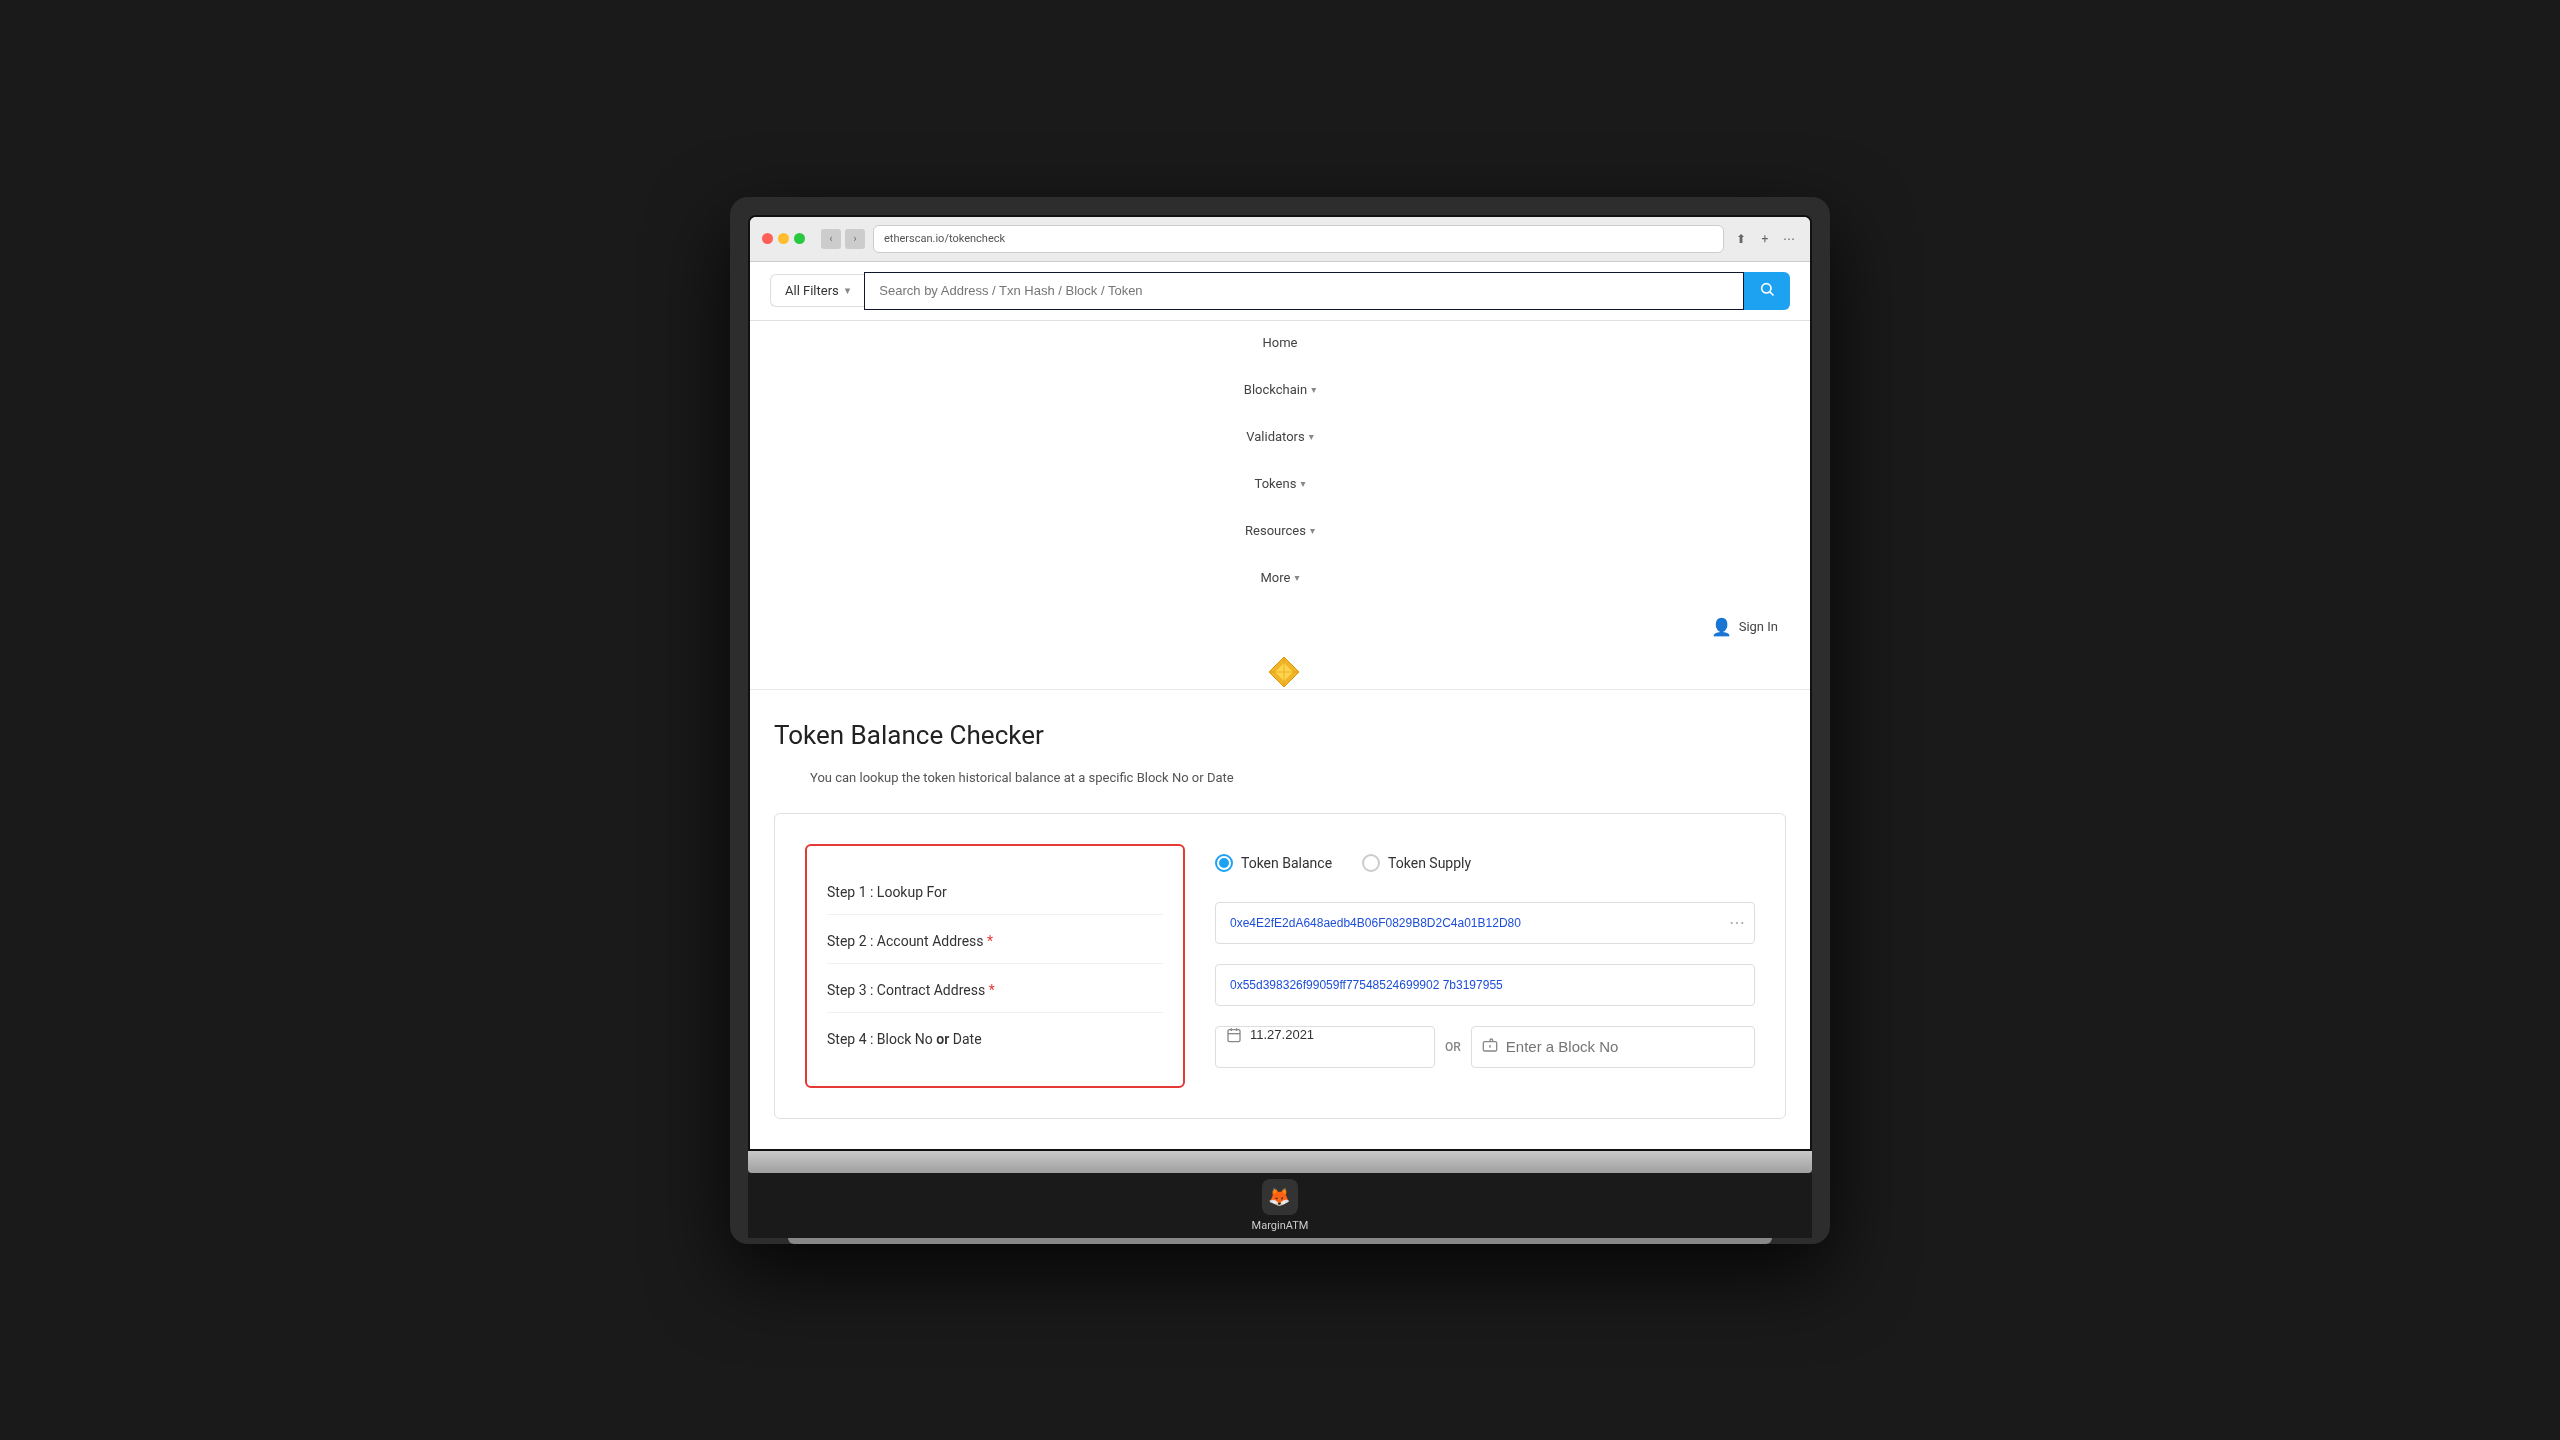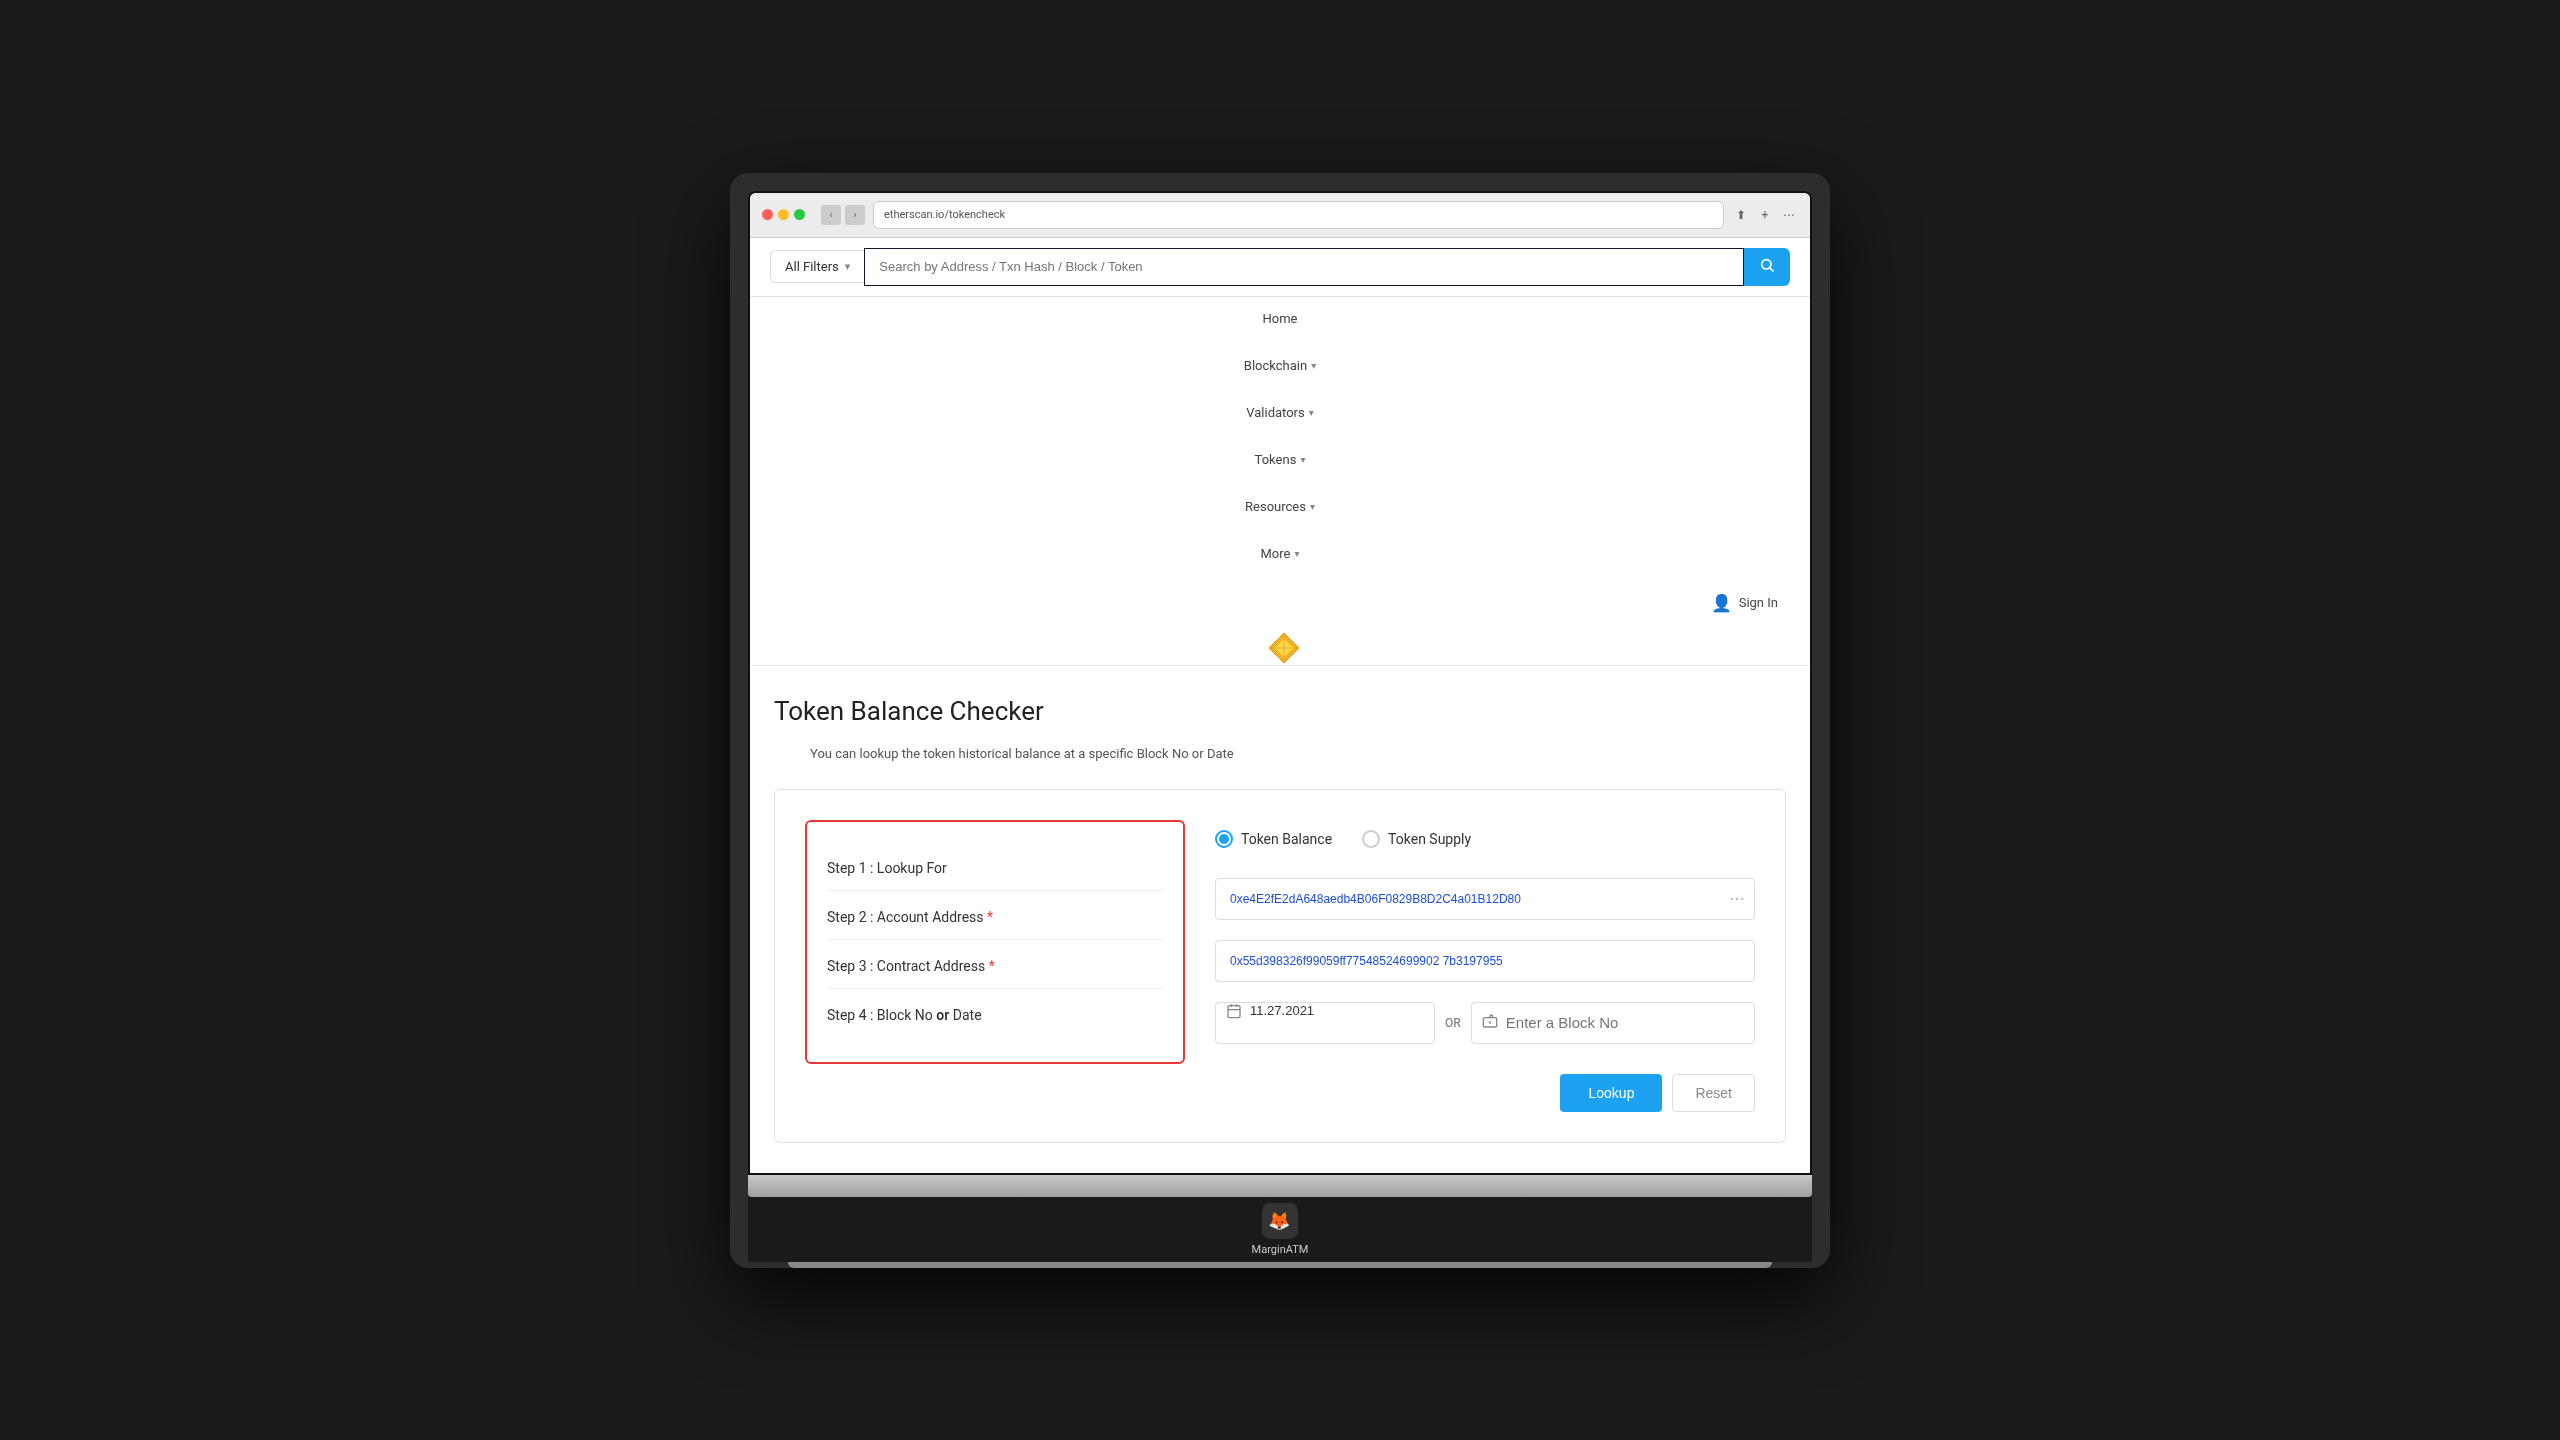--- a/index.html
+++ b/index.html
@@ -606,24 +606,20 @@
                     <svg width="16" height="16" viewBox="0 0 24 24" fill="none" stroke="#888" stroke-width="2">
                       <rect x="2" y="7" width="20" height="14" rx="2"></rect>
                       <path d="M16 7V5a2 2 0 0 0-4 0v2"></path>
                       <line x1="12" y1="12" x2="12" y2="16"></line>
                     </svg>
                   </span>
                   <input type="text" placeholder="Enter a Block No" style="">
                 </div>
               </div>
 
-              <div class="action-row">
-                <button class="btn-lookup">Lookup</button>
-                <button class="btn-reset">Reset</button>
-              </div>
 
             </div>
           </div>
         </div>
       </div>
 
     </div>
   </div>
 
   <div class="laptop-bottom"></div>

